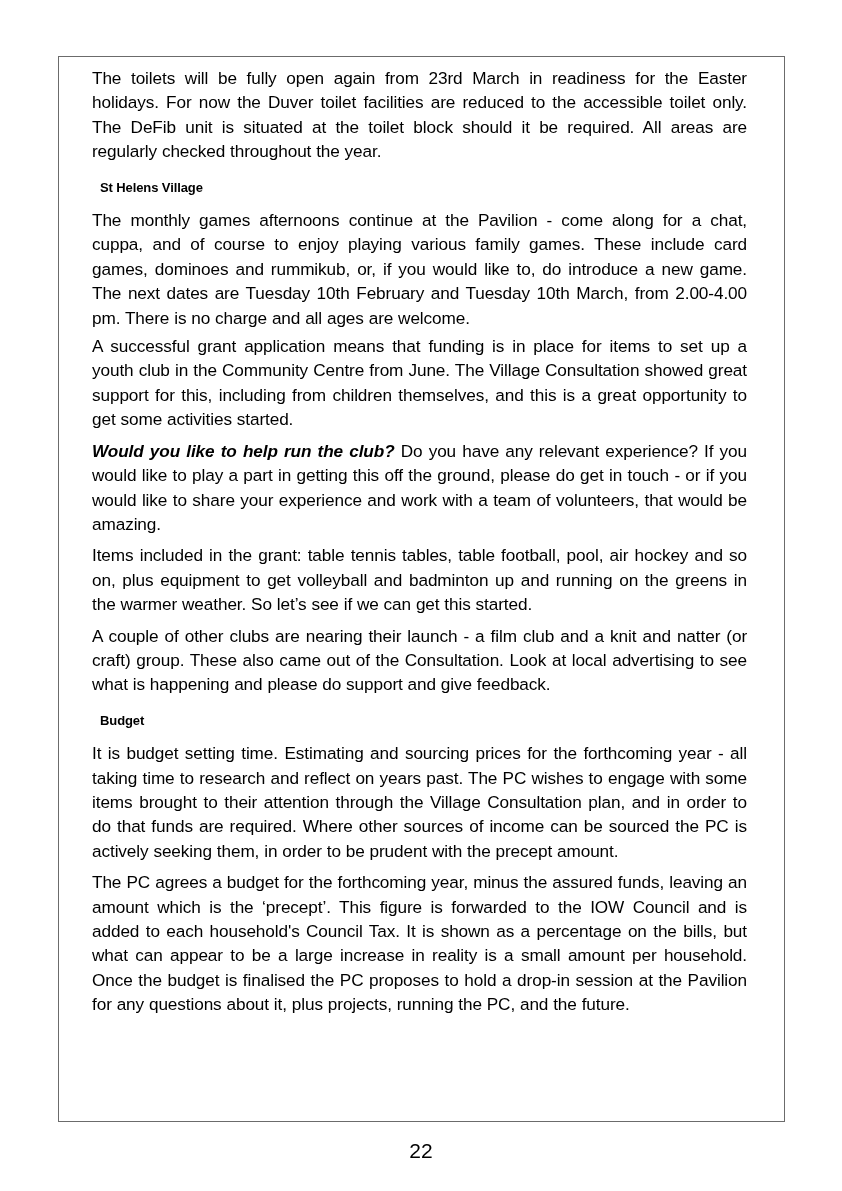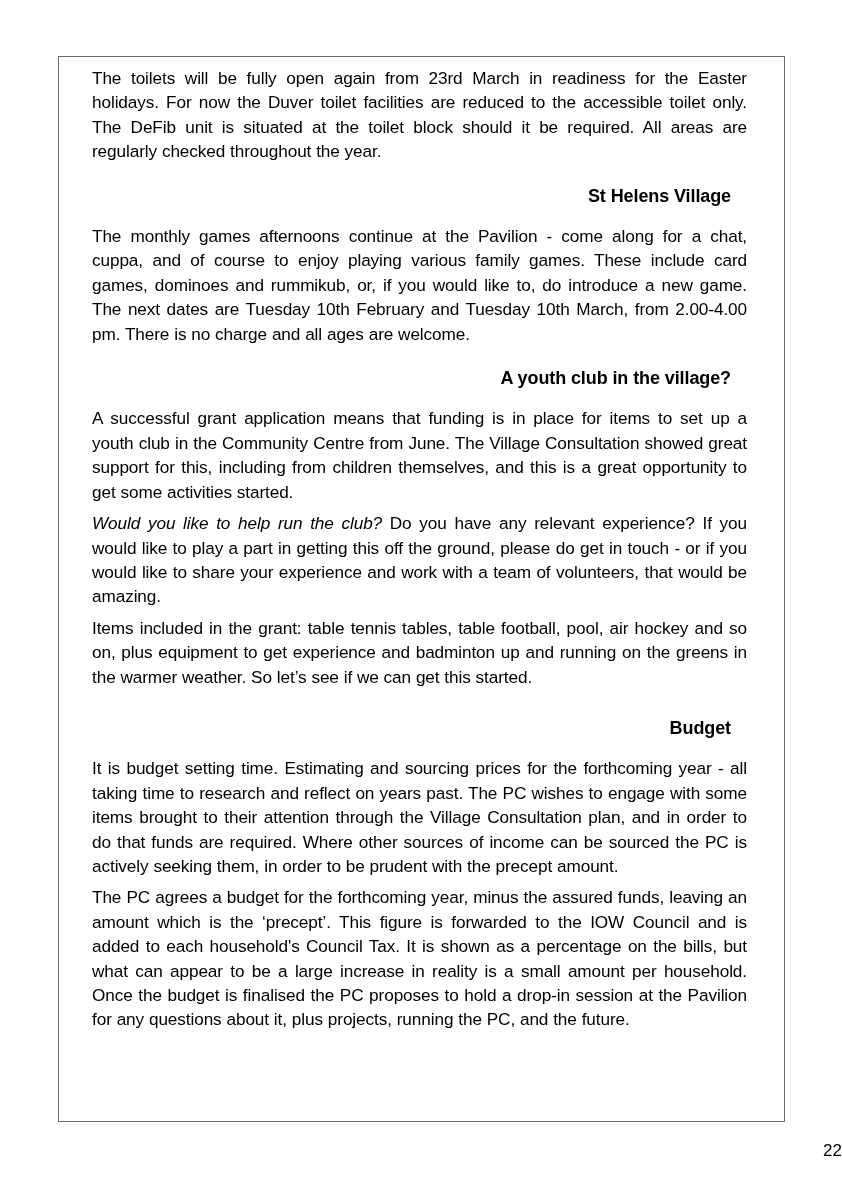--- a/index.html
+++ b/index.html
@@ -58,41 +58,41 @@
   
   p.para::after {
     content: "";
     display: inline-block;
     width: 100%;
   }
 
   p.para.nostretch::after { display: none; }
 
   h3.heading {
-    margin: 16px;
-    font-size: 18px;
+    margin: 8px;
+    font-size: 13px;
     line-height: 24.4px;
     font-weight: bold;
-    text-align: right;
+    text-align: left;
     letter-spacing: -0.1px;
   }
 
   .gap-block { height: 7px; }
   .gap-heading { height: 4px; }
 
   b.bold { font-weight: normal; }
-  span.bold-italic { font-weight: normal; font-style: italic; }
+  span.bold-italic { font-weight: bold; font-style: italic; }
 
   #page-number {
     position: absolute;
     left: 0;
     top: 1140px;
     width: 842px;
-    text-align: right;
-    font-size: 17px;
+    text-align: center;
+    font-size: 21px;
     line-height: 22px;
     font-family: "Liberation Sans", sans-serif;
     color: #000000;
   }
 </style>
 </head>
 <body>
 
 <div id="page">
 
@@ -102,34 +102,34 @@
       <p class="para nostretch">The toilets will be fully open again from 23rd March in readiness for the Easter holidays. For now the Duver toilet facilities are reduced to the accessible toilet only. The DeFib unit is situated at the toilet block should it be required. All areas are regularly checked throughout the year.</p>
 
       <div class="gap-heading"></div>
 
       <h3 class="heading">St Helens Village</h3>
 
       <p class="para nostretch"><span>The monthly games afternoons continue at the Pavilion - come along for a chat, cuppa, and of course to enjoy playing various family games. These include card games, dominoes and rummikub, or, if you would like to, do introduce a new game. The next dates are </span><b class="bold">Tuesday 10th February</b><span> and </span><b class="bold">Tuesday 10th March, from 2.00-4.00 pm</b><span>. There is no charge and all ages are welcome.</span></p>
 
       <div class="gap-heading"></div>
 
-      <h3 class="heading">A youth club in the village?</h3>
 
       <p class="para nostretch">A successful grant application means that funding is in place for items to set up a youth club in the Community Centre from June. The Village Consultation showed great support for this, including from children themselves, and this is a great opportunity to get some activities started.</p>
 
       <div class="gap-block"></div>
 
       <p class="para nostretch"><span class="bold-italic">Would you like to help run the club?</span><span> Do you have any relevant experience? If you would like to play a part in getting this off the ground, please do get in touch - or if you would like to share your experience and work with a team of volunteers, that would be amazing.</span></p>
 
       <div class="gap-block"></div>
 
-      <p class="para nostretch">Items included in the grant: table tennis tables, table football, pool, air hockey and so on, plus equipment to get experience and badminton up and running on the greens in the warmer weather. So let’s see if we can get this started.</p>
+      <p class="para nostretch">Items included in the grant: table tennis tables, table football, pool, air hockey and so on, plus equipment to get volleyball and badminton up and running on the greens in the warmer weather. So let’s see if we can get this started.</p>
 
       <div class="gap-block"></div>
 
+      <p class="para nostretch">A couple of other clubs are nearing their launch - a film club and a knit and natter (or craft) group. These also came out of the Consultation. Look at local advertising to see what is happening and please do support and give feedback.</p>
 
       <div class="gap-heading"></div>
 
       <h3 class="heading">Budget</h3>
 
       <p class="para nostretch">It is budget setting time. Estimating and sourcing prices for the forthcoming year - all taking time to research and reflect on years past. The PC wishes to engage with some items brought to their attention through the Village Consultation plan, and in order to do that funds are required. Where other sources of income can be sourced the PC is actively seeking them, in order to be prudent with the precept amount.</p>
 
       <div class="gap-block"></div>
 
       <p class="para nostretch">The PC agrees a budget for the forthcoming year, minus the assured funds, leaving an amount which is the ‘precept’. This figure is forwarded to the IOW Council and is added to each household's Council Tax. It is shown as a percentage on the bills, but what can appear to be a large increase in reality is a small amount per household. Once the budget is finalised the PC proposes to hold a drop-in session at the Pavilion for any questions about it, plus projects, running the PC, and the future.</p>

